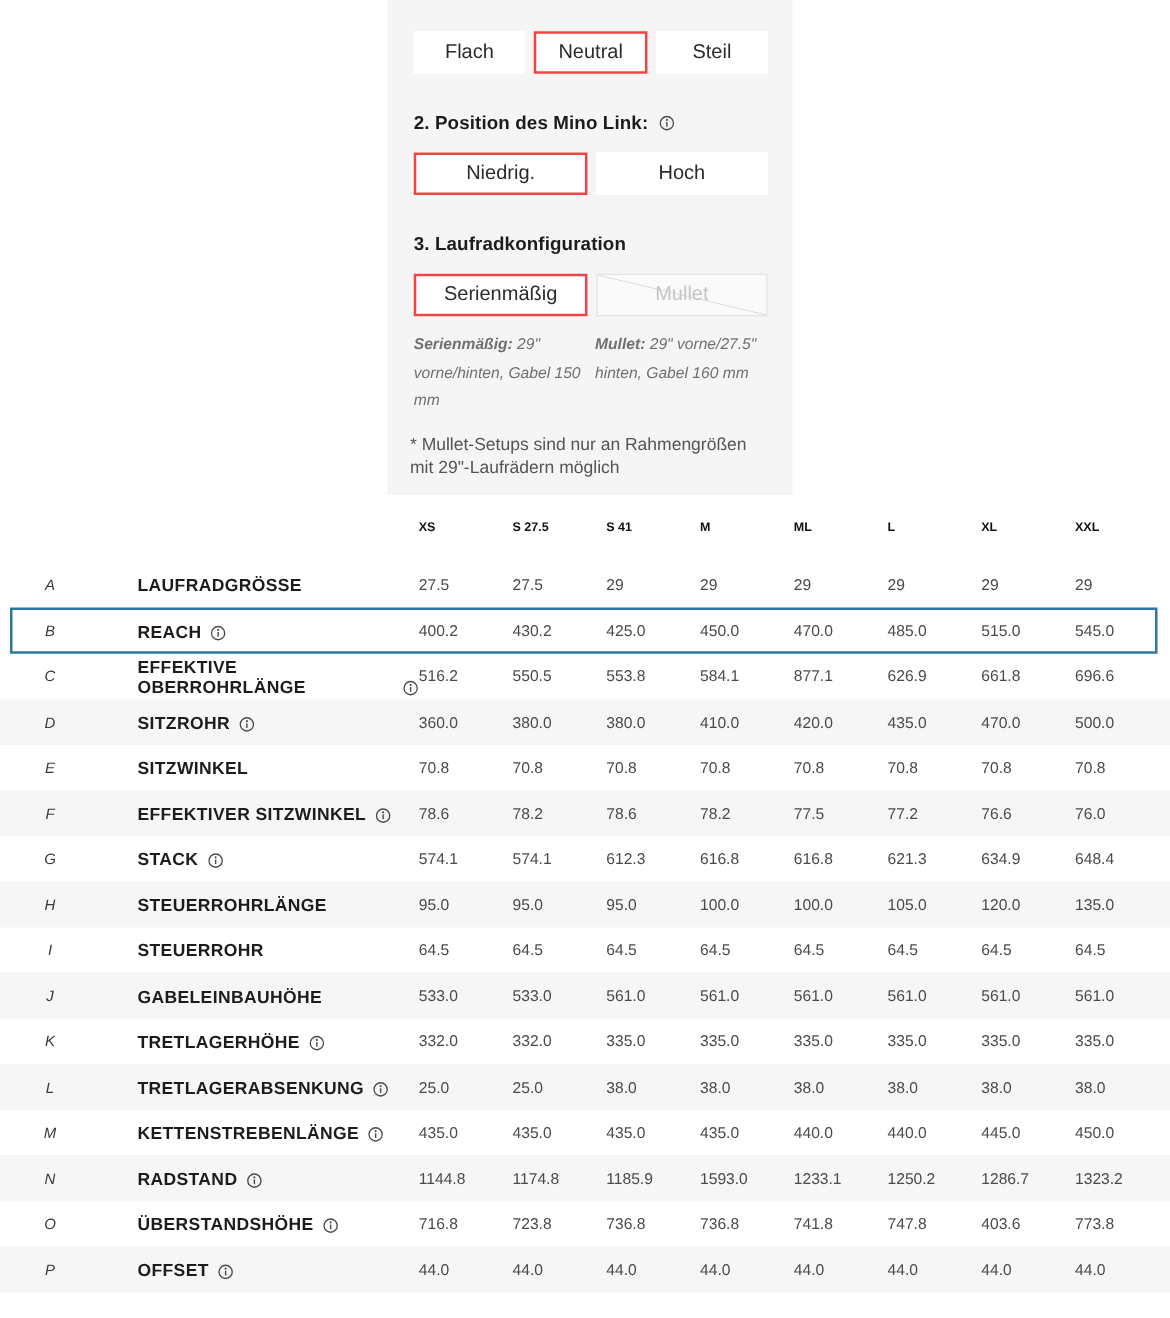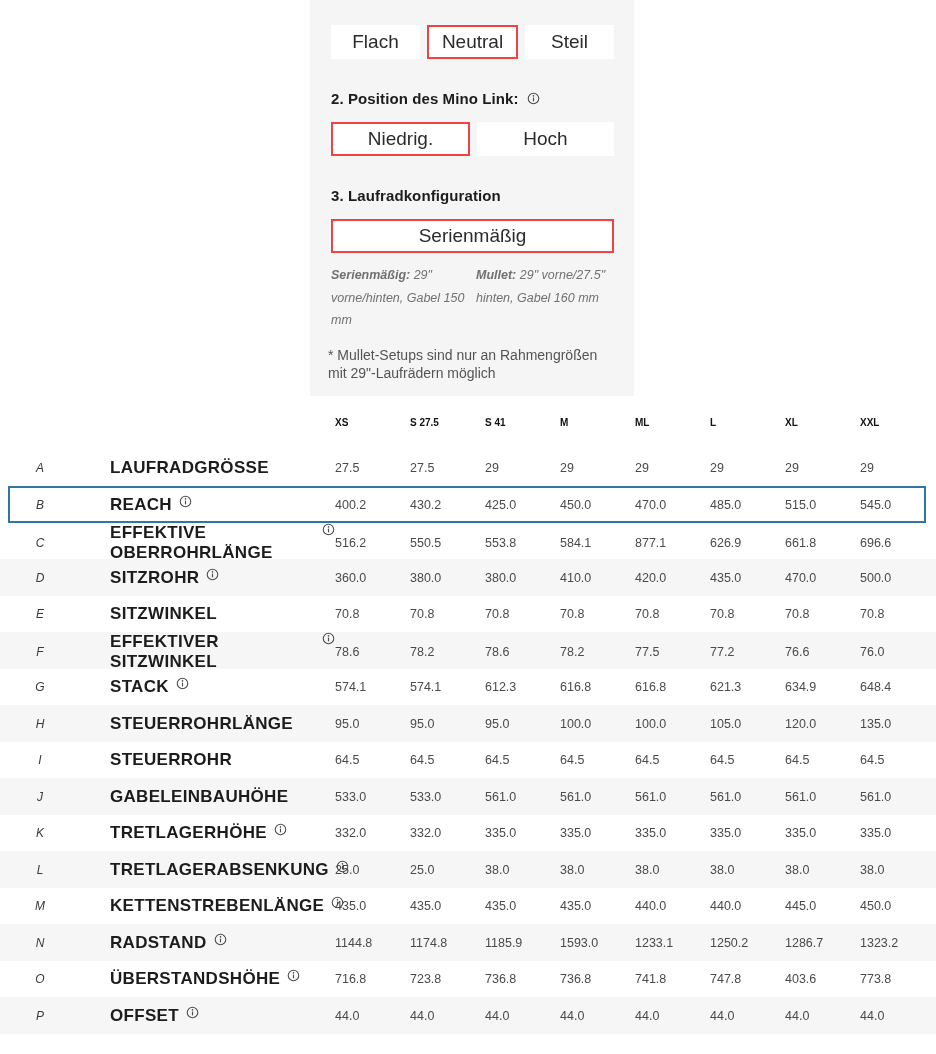--- a/index.html
+++ b/index.html
@@ -7,21 +7,21 @@
     font-family:"Liberation Sans", sans-serif; color:#1f1f1f; }
 
   
   .config-panel { margin-left:310px; width:324px; background:#f5f5f5;
     padding:10px 20px 2px 21px; }
   .section-heading { display:flex; align-items:center; gap:8px;
     font-size:15px; font-weight:bold; color:#1c1c1c; letter-spacing:.1px; }
   .btn-row { display:flex; gap:7px; margin-top:15px; }
   .btn { flex:1; height:34px; background:#ffffff; border:1px solid #ffffff;
     display:flex; align-items:center; justify-content:center;
-    font-size:19px; color:#2b2b2b; cursor:pointer; position:relative; }
+    font-size:16px; color:#2b2b2b; cursor:pointer; position:relative; }
   .btn.selected { border:2px solid #ef4444; }
   .btn.disabled { background:#fafafa; border:1px solid #e2e2e2; color:#c5c5c5;
     background-image:linear-gradient(to top right,
       transparent calc(50% - 0.7px), #d9d9d9 50%, transparent calc(50% + 0.7px)); }
   .section-gap { margin-top:31px; }
   .desc-row { display:flex; gap:7px; margin-top:11px; }
   .desc { flex:1; font-style:italic; font-size:12.5px; color:#707070; line-height:1.8; }
   .desc .lead { font-weight:bold; }
   .footnote { margin-top:14px; font-size:14px; color:#545454; line-height:1.3;
     margin-left:-3px; padding-bottom:12px; }
@@ -34,22 +34,22 @@
   .geo-head { display:grid; grid-template-columns:80px 255px repeat(8,75px);
     height:54px; align-items:center; }
   .col-h { font-size:10px; font-weight:bold; color:#111111; }
   .geo-row { display:grid; grid-template-columns:80px 255px repeat(8,75px);
     height:36.5px; align-items:center; position:relative; cursor:pointer; }
   .geo-row.stripe { background:#f6f6f6; }
   .geo-row.highlight { background:#ffffff; }
   .geo-row.highlight::after { content:""; position:absolute; left:8px; right:10px;
     top:0; bottom:0; border:2px solid #2e76a6; pointer-events:none; }
   .cell.letter { text-align:center; font-style:italic; font-size:12px; color:#3a3a3a; }
-  .cell.label { padding-left:30px; font-size:17px; font-weight:bold; color:#1c1c1c;
-    letter-spacing:.3px; display:flex; align-items:flex-start; gap:7px; }
+  .cell.label { padding-left:30px; font-size:14px; font-weight:bold; color:#1c1c1c;
+    letter-spacing:.3px; display:flex; align-items:flex-end; gap:7px; }
   .cell.val { font-size:12.5px; color:#4a4a4a; }
 </style>
 </head>
 <body>
 
 <div class="config-panel">
 
   <div class="section">
     <div class="btn-row">
       <button class="btn">Flach</button>
@@ -74,20 +74,21 @@
       <button class="btn">Hoch</button>
     </div>
   </div>
 
   <div class="section section-gap">
     <div class="section-heading">
       <span>3. Laufradkonfiguration</span>
     </div>
     <div class="btn-row">
       <button class="btn selected">Serienmäßig</button>
+      <button class="btn disabled">Mullet</button>
     </div>
     <div class="desc-row">
       <div class="desc">
         <span class="lead">Serienmäßig:</span>
         <span>29" vorne/hinten, Gabel 150 mm</span>
       </div>
       <div class="desc">
         <span class="lead">Mullet:</span>
         <span>29" vorne/27.5" hinten, Gabel 160 mm</span>
       </div>

